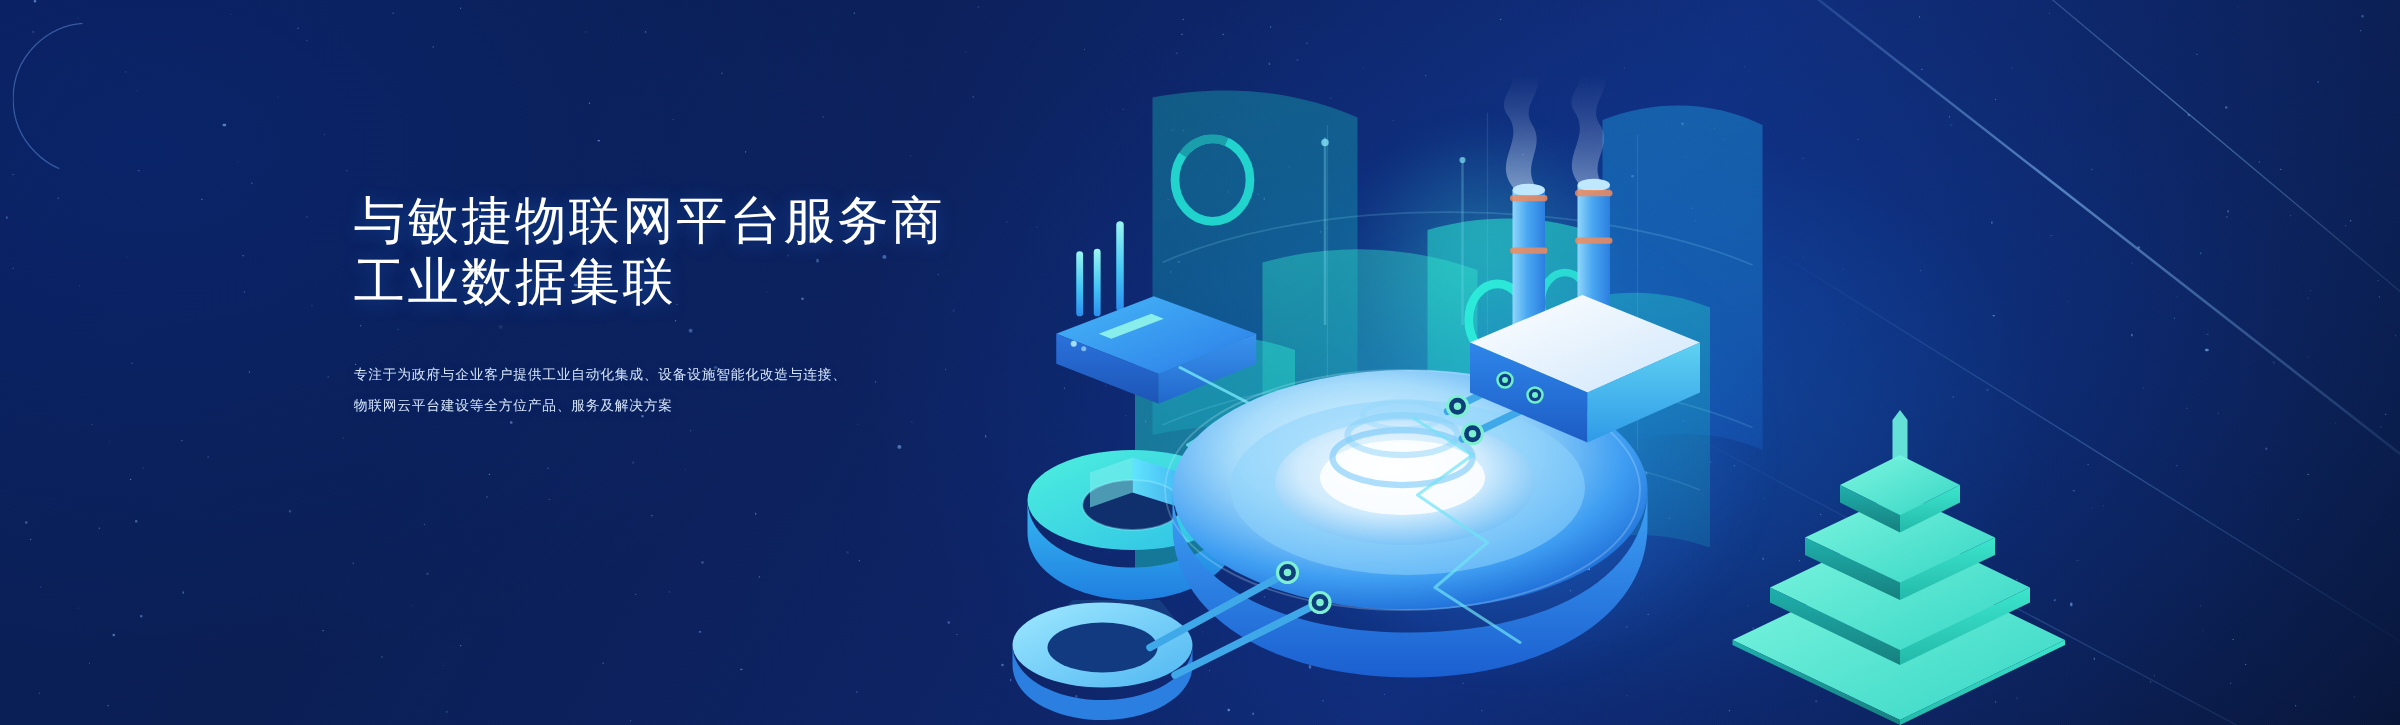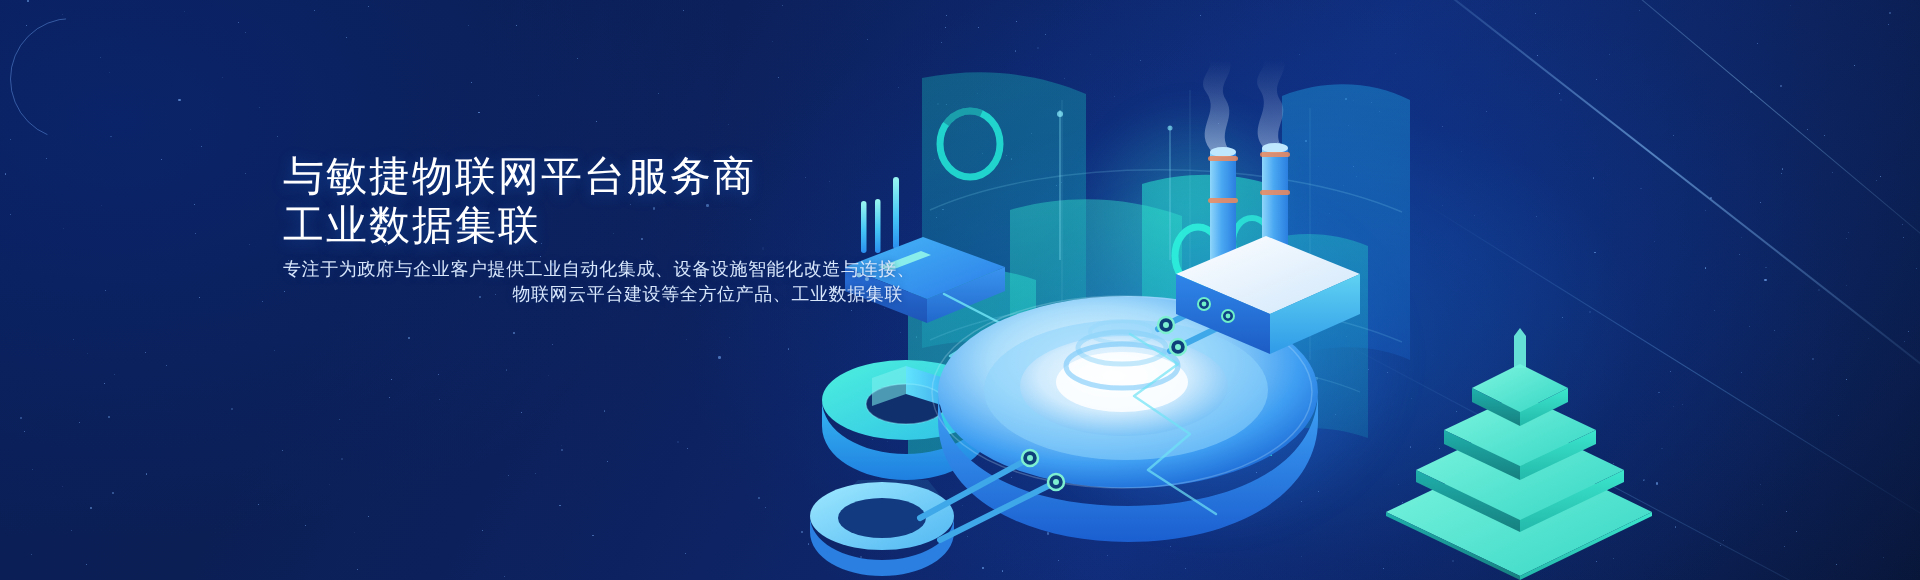--- a/index.html
+++ b/index.html
@@ -27,22 +27,22 @@
 
   
   .crescent{position:absolute;left:10px;top:18px;width:120px;height:120px;border-radius:50%;
     border:1.6px solid rgba(120,175,255,.40);
     clip-path:polygon(0 0,46% 0,30% 100%,0 100%);}
 
   
   .copy{position:absolute;left:283px;top:152px;width:620px;}
   .headline{color:#ffffff;font-size:41px;line-height:49px;font-weight:400;letter-spacing:2px;white-space:nowrap;
     text-shadow:0 2px 14px rgba(30,110,220,.45);}
-  .subtitle{margin-top:7px;color:#d7e6fb;font-size:18px;line-height:25px;letter-spacing:.6px;
-    text-shadow:0 1px 6px rgba(10,40,110,.7);text-align:right;}
+  .subtitle{margin-top:38px;color:#d7e6fb;font-size:11px;line-height:25px;letter-spacing:.6px;
+    text-shadow:0 1px 6px rgba(10,40,110,.7);}
   .subtitle div{white-space:nowrap;}
 
   
   .art{position:absolute;left:760px;top:0;width:1160px;height:580px;}
   .art *{position:absolute;}
 
   .glow-main{left:190px;top:130px;width:520px;height:460px;border-radius:50%;
     background:radial-gradient(closest-side, rgba(70,170,255,.55) 0%, rgba(40,120,230,.26) 42%, rgba(20,70,180,0) 78%);
     filter:blur(12px);}
   .glow-top{left:280px;top:60px;width:300px;height:300px;border-radius:50%;
@@ -705,17 +705,17 @@
       <path d="M134 16 L140 8 L146 16 L146 48 L134 48 Z" fill="#6ff3df" opacity=".9"></path>
     </svg>
 
   </div>
 
   <div class="copy">
     <div class="headline">与敏捷物联网平台服务商</div>
     <div class="headline">工业数据集联</div>
     <div class="subtitle">
       <div>专注于为政府与企业客户提供工业自动化集成、设备设施智能化改造与连接、</div>
-      <div>物联网云平台建设等全方位产品、工业数据集联</div>
+      <div>物联网云平台建设等全方位产品、服务及解决方案</div>
     </div>
   </div>
 
 </div>
 
 </body></html>

